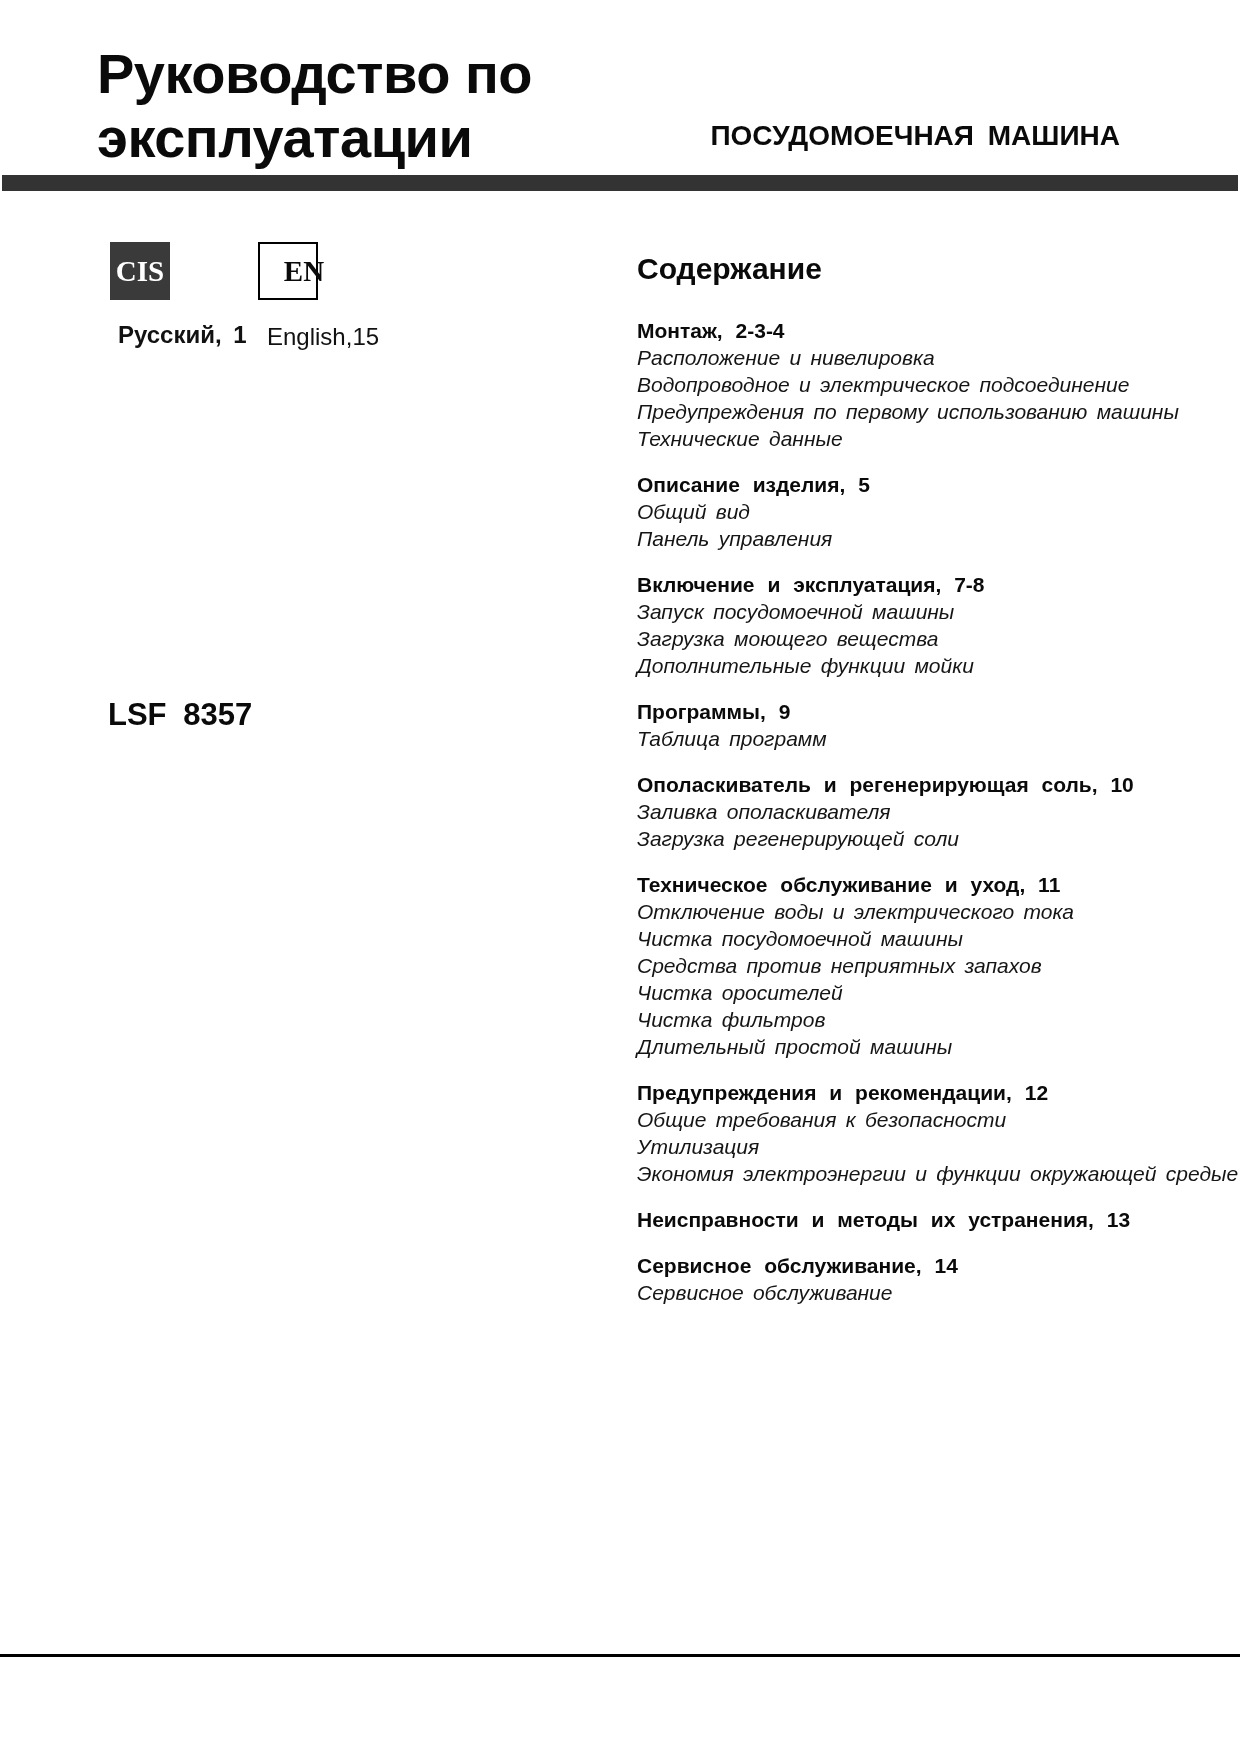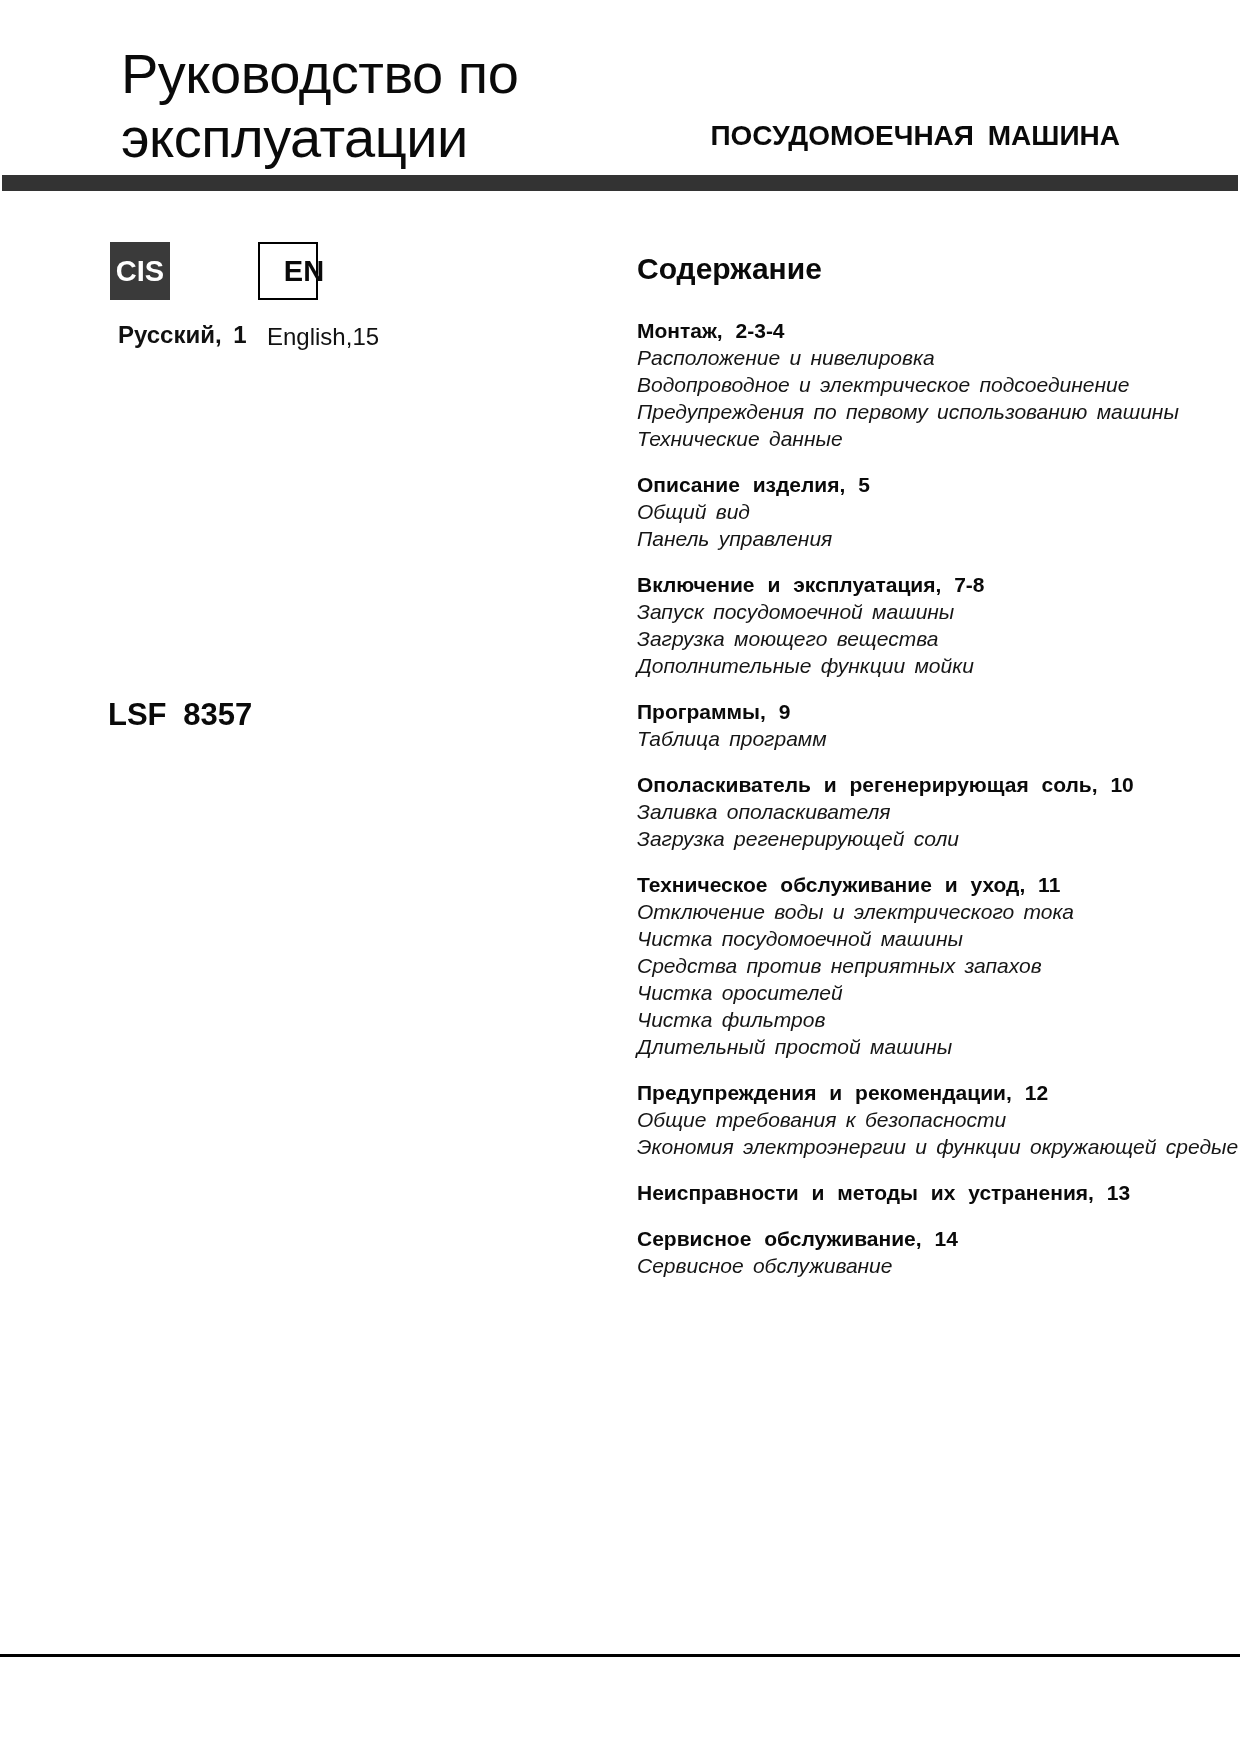--- a/index.html
+++ b/index.html
@@ -11,25 +11,25 @@
     position: relative;
     width: 1240px;
     height: 1755px;
     background: #ffffff;
     font-family: "Liberation Sans", "DejaVu Sans", sans-serif;
     color: #000000;
     overflow: hidden;
   }
   .doc-title {
     position: absolute;
-    left: 121px;
+    left: 97px;
     top: 42px;
     font-size: 56px;
     line-height: 64px;
-    font-weight: normal;
+    font-weight: bold;
     letter-spacing: -0.5px;
     color: #0a0a0a;
     white-space: nowrap;
   }
   .appliance-type {
     position: absolute;
     right: 120px;
     top: 120px;
     font-size: 28px;
     font-weight: bold;
@@ -49,20 +49,21 @@
   .badge {
     position: absolute;
     width: 60px;
     height: 58px;
     display: flex;
     align-items: center;
     justify-content: center;
     font-size: 29px;
     font-weight: bold;
     box-sizing: border-box;
+    font-family: Liberation Serif, serif;
   }
   .badge-dark {
     left: 110px;
     top: 242px;
     background: #3a3a3a;
     color: #ffffff;
   }
   .badge-outline {
     left: 258px;
     top: 242px;
@@ -203,20 +204,21 @@
           <div class="toc-item">Отключение воды и электрического тока</div>
           <div class="toc-item">Чистка посудомоечной машины</div>
           <div class="toc-item">Средства против неприятных запахов</div>
           <div class="toc-item">Чистка оросителей</div>
           <div class="toc-item">Чистка фильтров</div>
           <div class="toc-item">Длительный простой машины</div>
         </div>
         <div class="toc-section">
           <div class="toc-section-title">Предупреждения и рекомендации, 12</div>
           <div class="toc-item">Общие требования к безопасности</div>
+          <div class="toc-item">Утилизация</div>
           <div class="toc-item">Экономия электроэнергии и функции окружающей средые</div>
         </div>
         <div class="toc-section">
           <div class="toc-section-title">Неисправности и методы их устранения, 13</div>
         </div>
         <div class="toc-section">
           <div class="toc-section-title">Сервисное обслуживание, 14</div>
           <div class="toc-item">Сервисное обслуживание</div>
         </div>
       </div>

